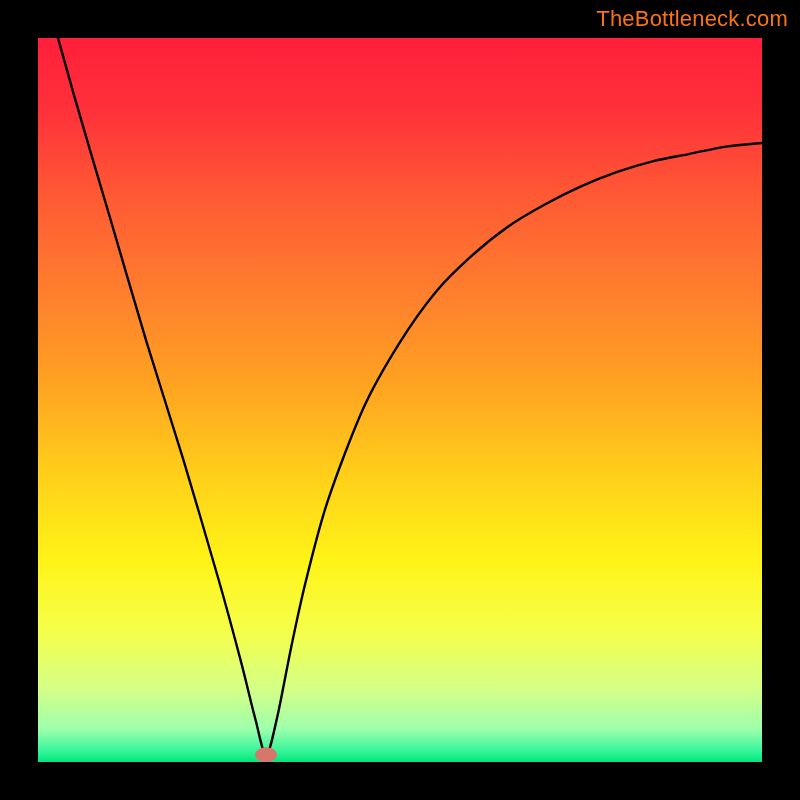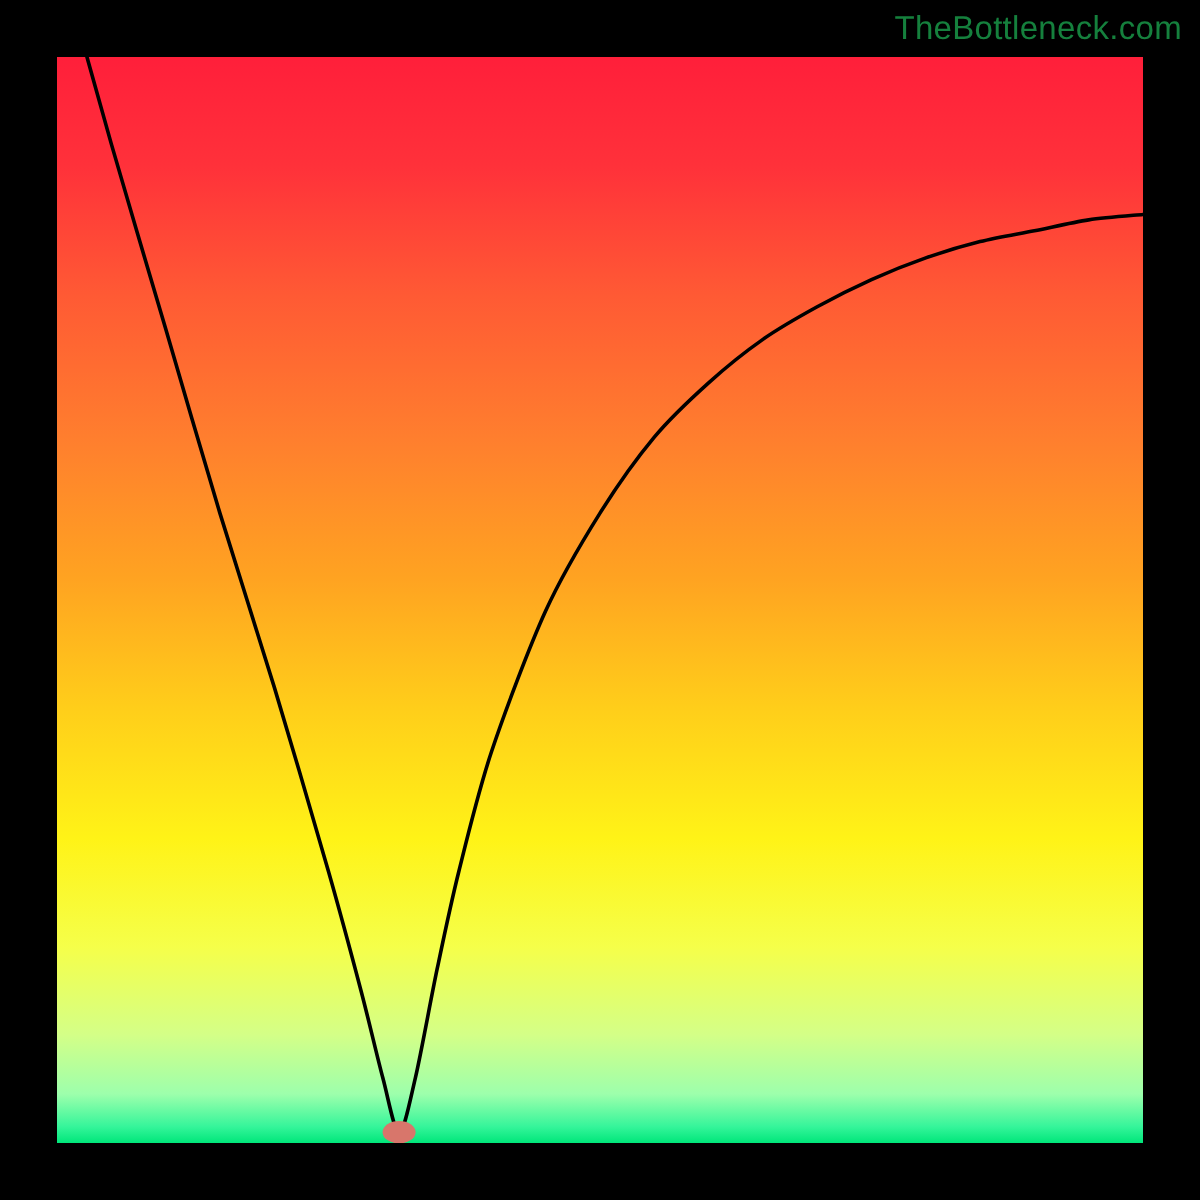--- a/index.html
+++ b/index.html
@@ -24,21 +24,21 @@
     left: 38px;
     top: 38px;
     width: 724px;
     height: 724px;
     overflow: hidden;
   }
   .watermark {
     position: absolute;
     top: 6px;
     right: 12px;
-    color: #15803d;
+    color: #f97316;
     font-size: 22px;
     font-weight: 500;
     letter-spacing: 0.2px;
     font-family: Arial, Helvetica, sans-serif;
   }
   svg { display: block; }
 </style>
 </head>
 <body>
 

